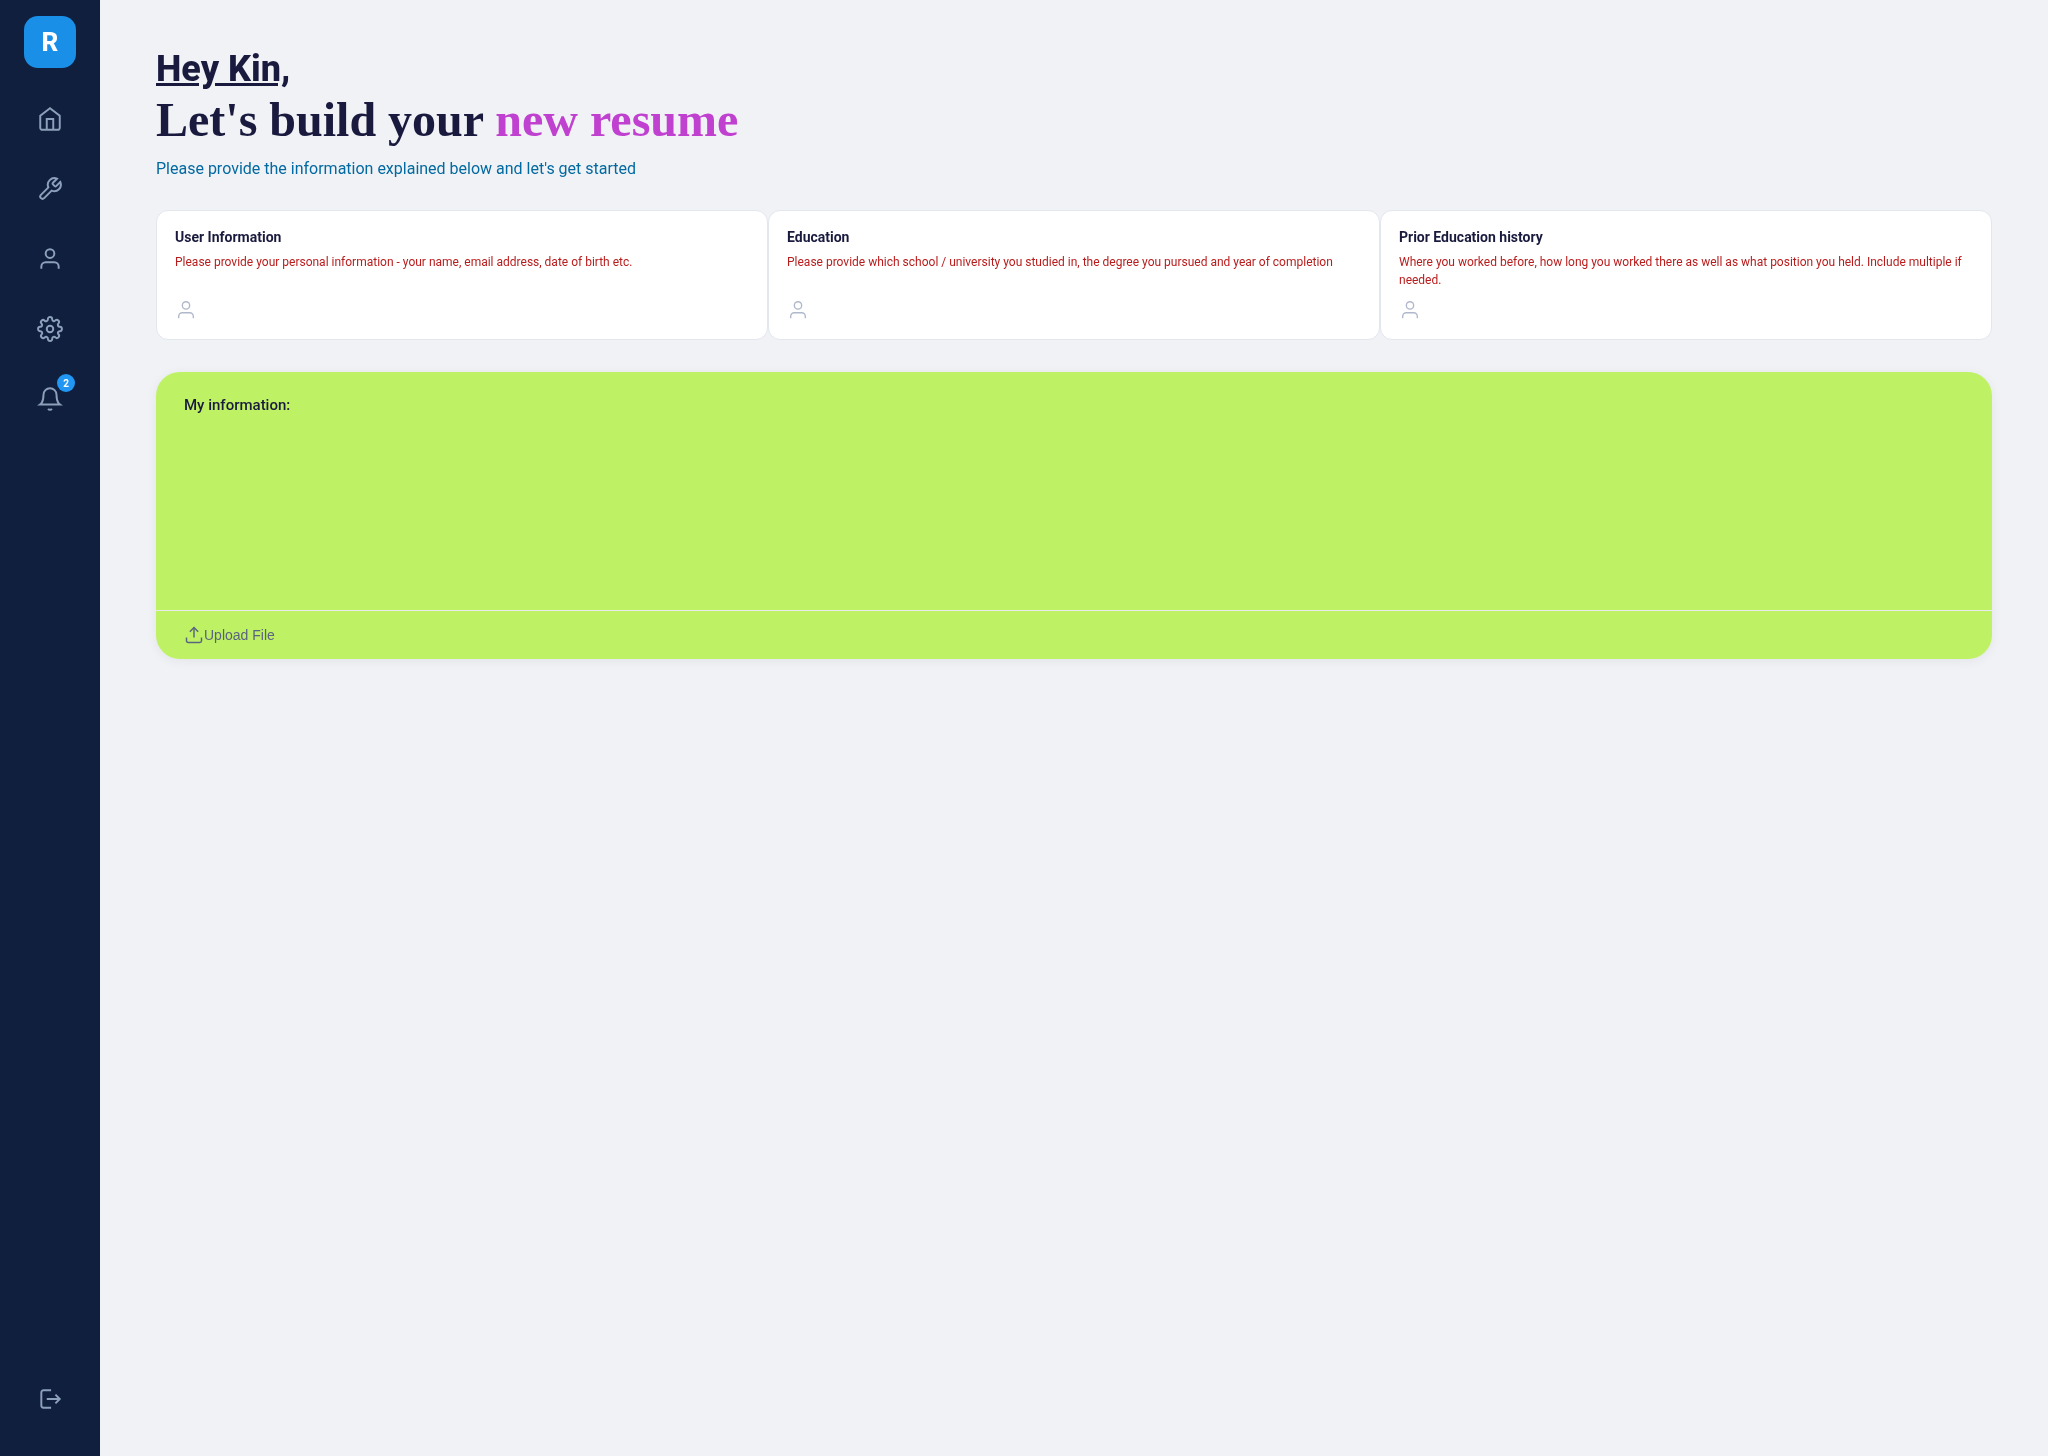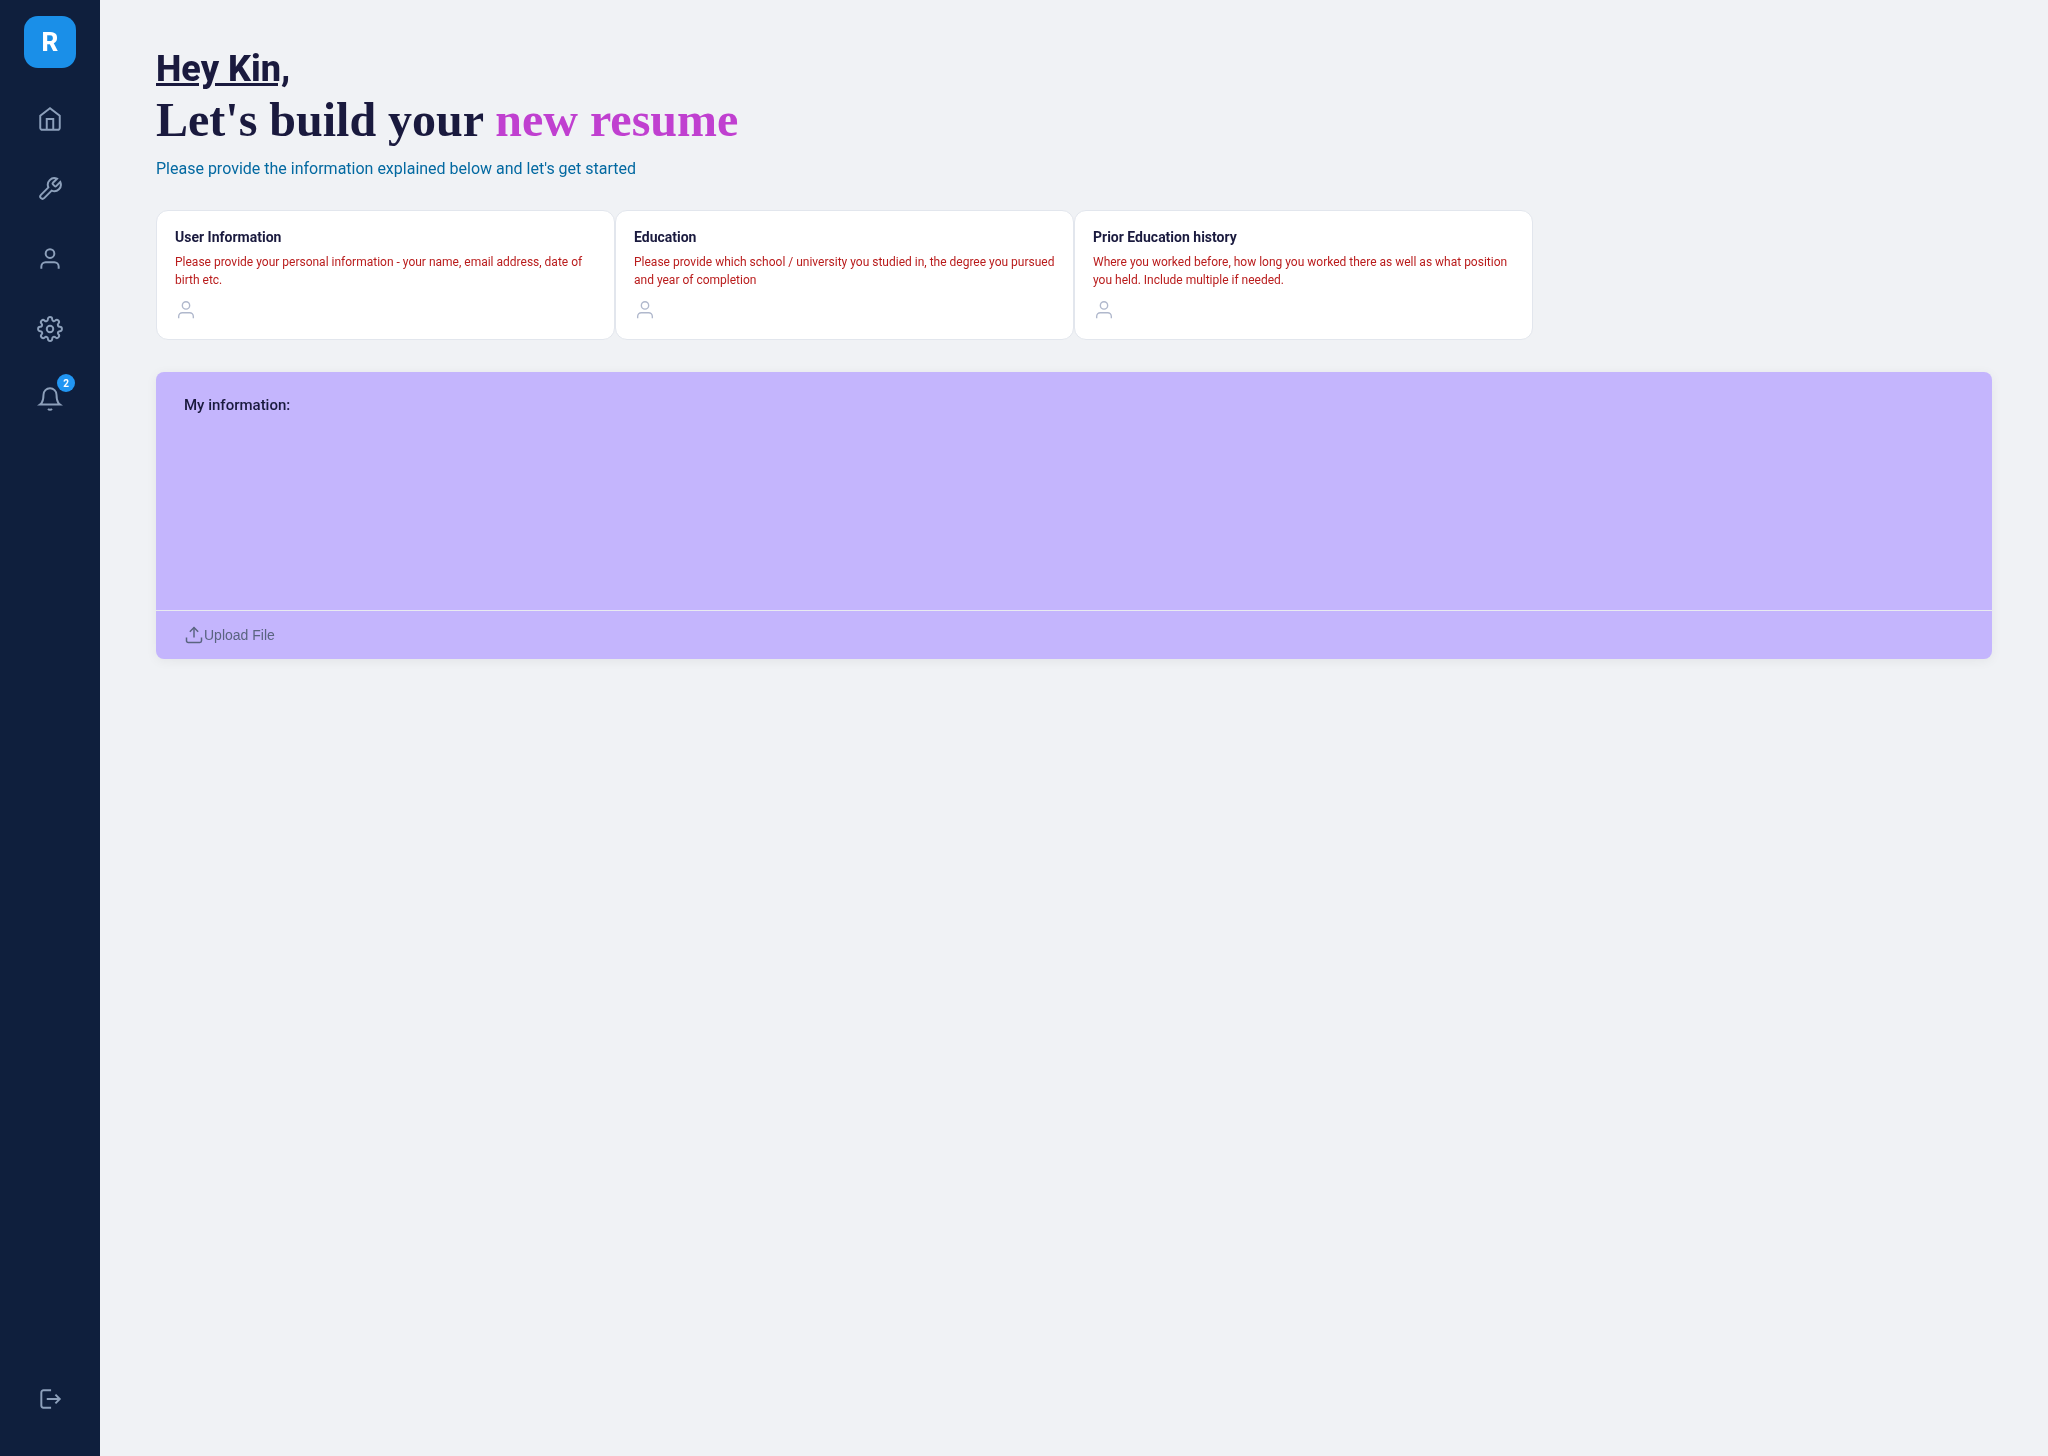--- a/index.html
+++ b/index.html
@@ -126,21 +126,21 @@
     .subtitle {
       font-size: 16px;
       color: #0369a1;
       margin-bottom: 32px;
       font-weight: 400;
     }
 
     
     .info-cards {
       display: grid;
-      grid-template-columns: repeat(4, 1fr);
+      grid-template-columns: repeat(3, 1fr);
       gap: 0;
       margin-bottom: 32px;
     }
 
     .info-card {
       background-color: white;
       border: 1.5px solid #e2e6ed;
       border-radius: 12px;
       padding: 18px 18px 14px 18px;
       display: flex;
@@ -170,22 +170,22 @@
     .card-icon svg {
       width: 22px;
       height: 22px;
       stroke: #b0b8cc;
       fill: none;
       stroke-width: 1.5;
     }
 
     
     .textarea-container {
-      background-color: #c4b5fd;
-      border-radius: 8px;
+      background-color: #bef264;
+      border-radius: 24px;
       box-shadow: 0 2px 12px rgba(0,0,0,0.06);
       overflow: hidden;
     }
 
     .textarea-wrapper {
       padding: 24px 28px 0 28px;
     }
 
     .my-info-label {
       font-size: 15px;

